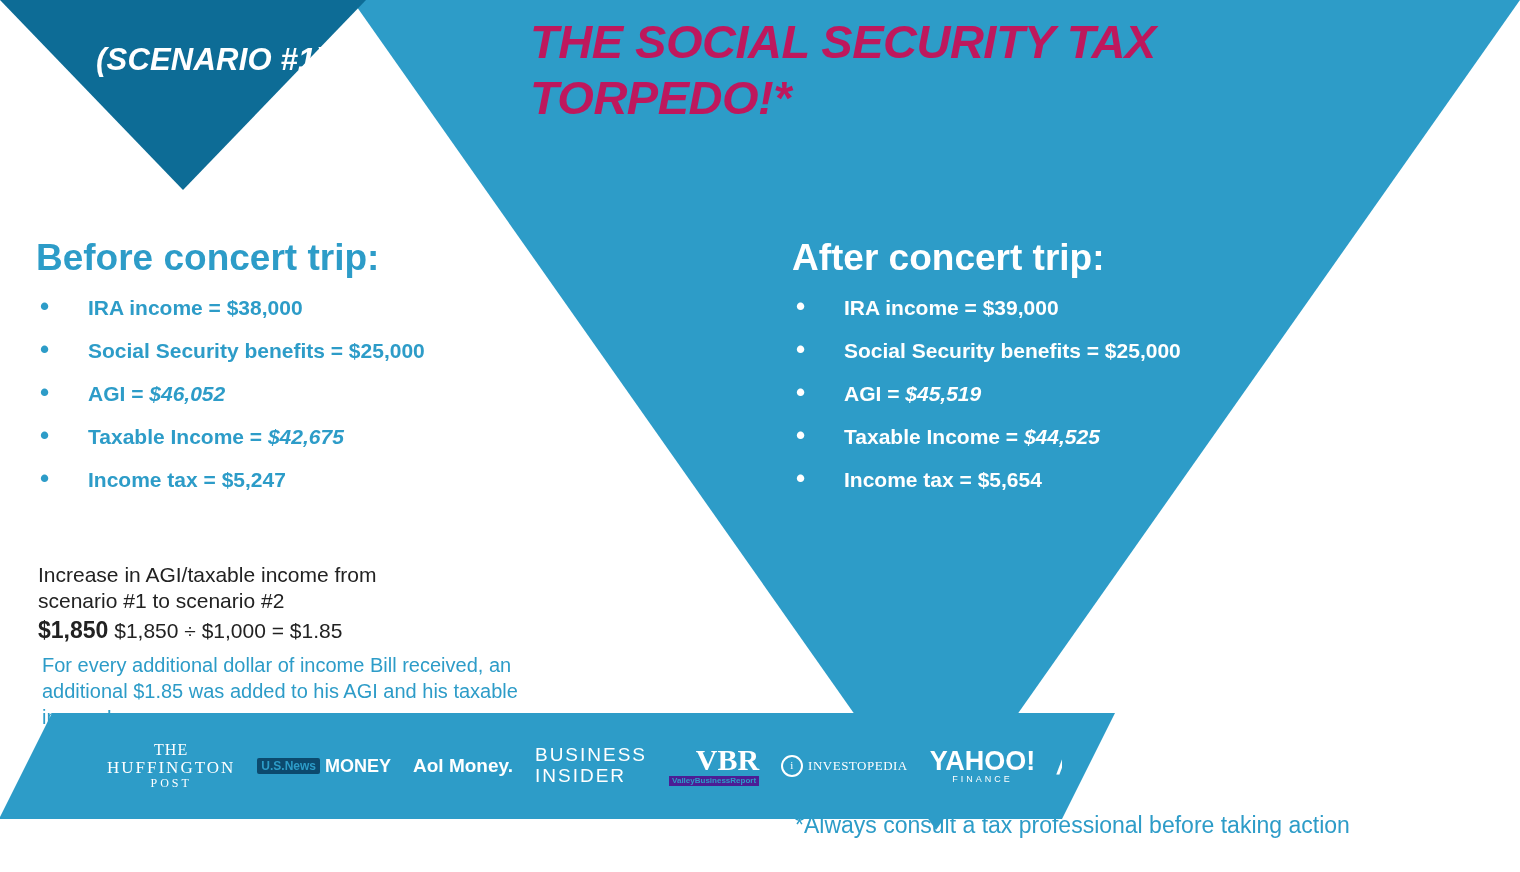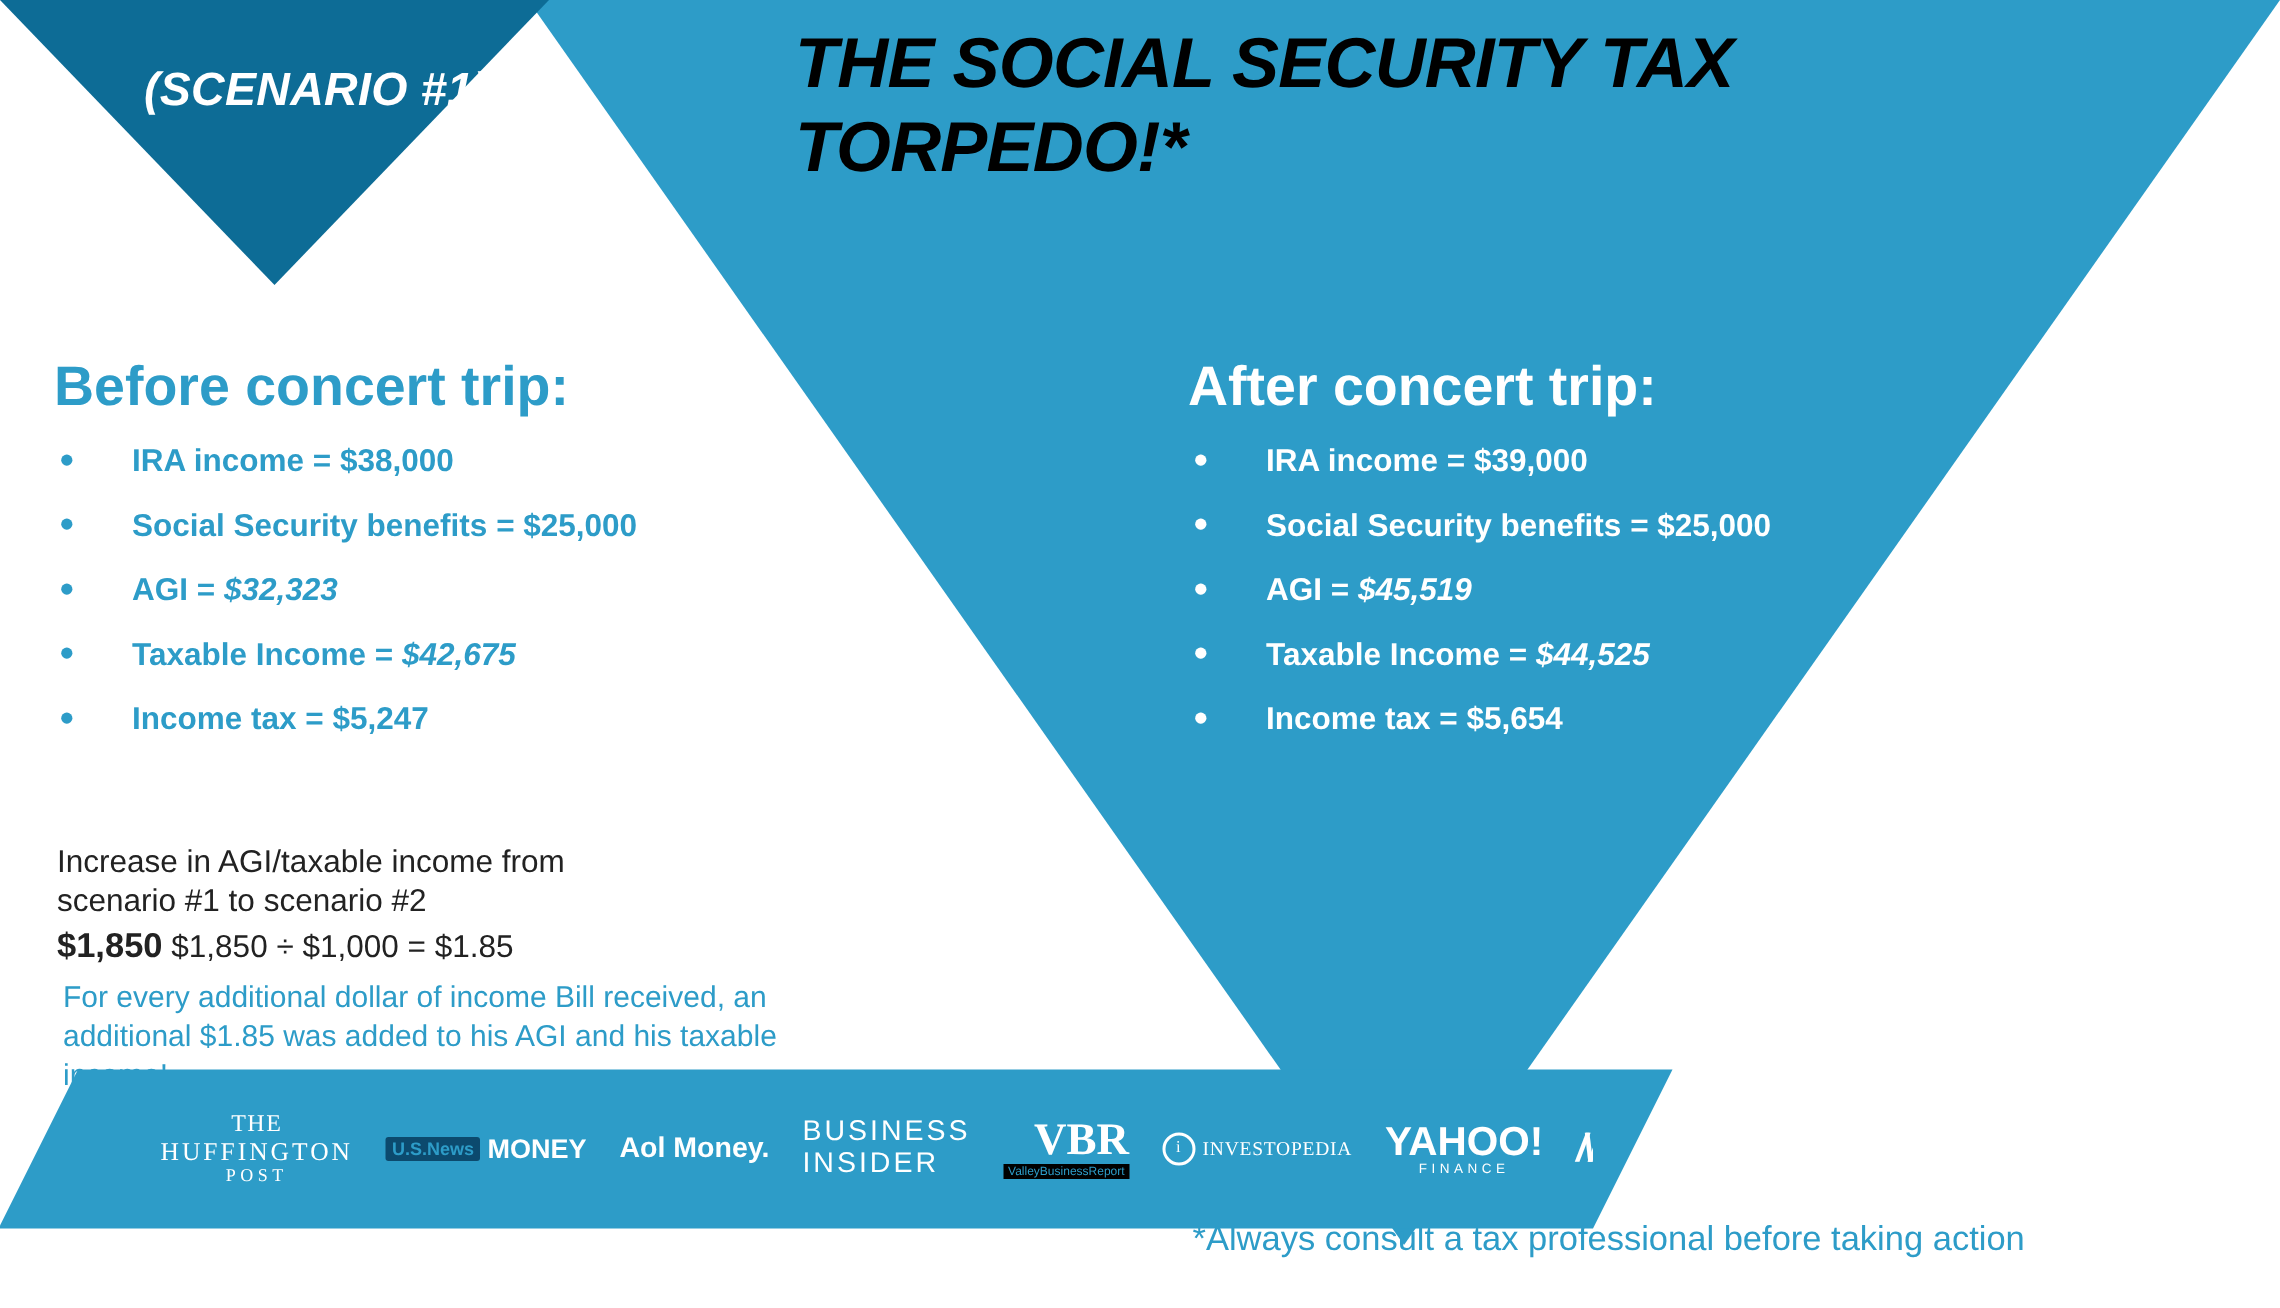--- a/index.html
+++ b/index.html
@@ -52,21 +52,21 @@
     font-style: italic;
     letter-spacing: 0.2px;
   }
 
   
   .title {
     position: absolute;
     left: 530px;
     top: 14px;
     width: 780px;
-    color: #000000;
+    color: #be185d;
     font-size: 47px;
     font-weight: bold;
     font-style: italic;
     line-height: 1.2;
     letter-spacing: -0.5px;
   }
 
   
   .col {
     position: absolute;
@@ -228,22 +228,22 @@
   .logo-vbr .vbr-big {
     font-family: "Liberation Serif", serif;
     font-size: 30px;
     font-weight: bold;
     line-height: 0.95;
     display: block;
   }
   .logo-vbr .vbr-sub {
     display: block;
     font-size: 8px;
-    font-weight: normal;
-    background: #000000;
+    font-weight: bold;
+    background: #4c1d95;
     color: #2d9cc8;
     padding: 1px 3px;
     margin-top: 2px;
   }
   .logo-investopedia {
     display: flex;
     align-items: center;
     gap: 5px;
     font-family: "Liberation Serif", serif;
     font-size: 13px;
@@ -311,21 +311,21 @@
   <div class="col col-left">
     <h2 class="col-heading">Before concert trip:</h2>
     <ul class="bullets">
       <li>
         <span>IRA income = $38,000</span><span class="emph"></span>
       </li>
       <li>
         <span>Social Security benefits = $25,000</span><span class="emph"></span>
       </li>
       <li>
-        <span> AGI = </span><span class="emph">$32,323</span>
+        <span> AGI = </span><span class="emph">$46,052</span>
       </li>
       <li>
         <span> Taxable Income = </span><span class="emph">$42,675</span>
       </li>
       <li>
         <span>Income tax = $5,247</span><span class="emph"></span>
       </li>
     </ul>
   </div>
 

